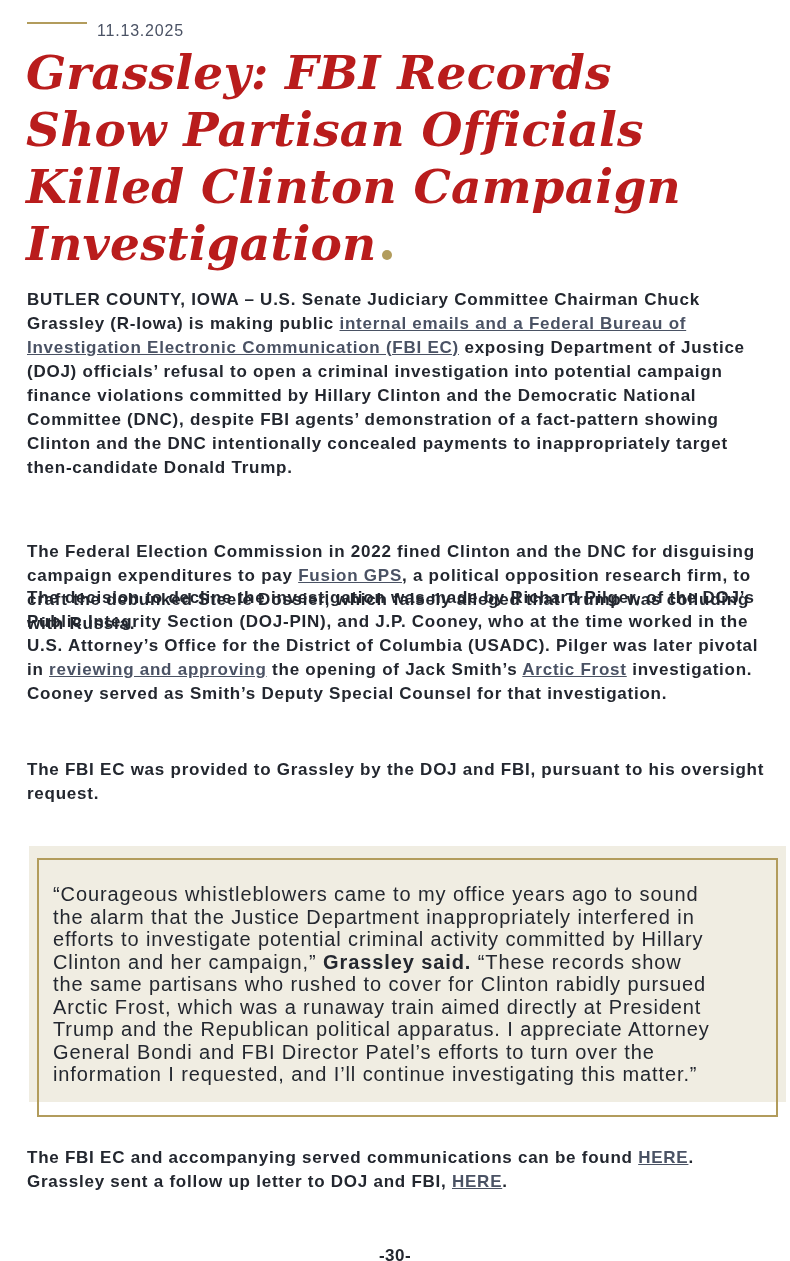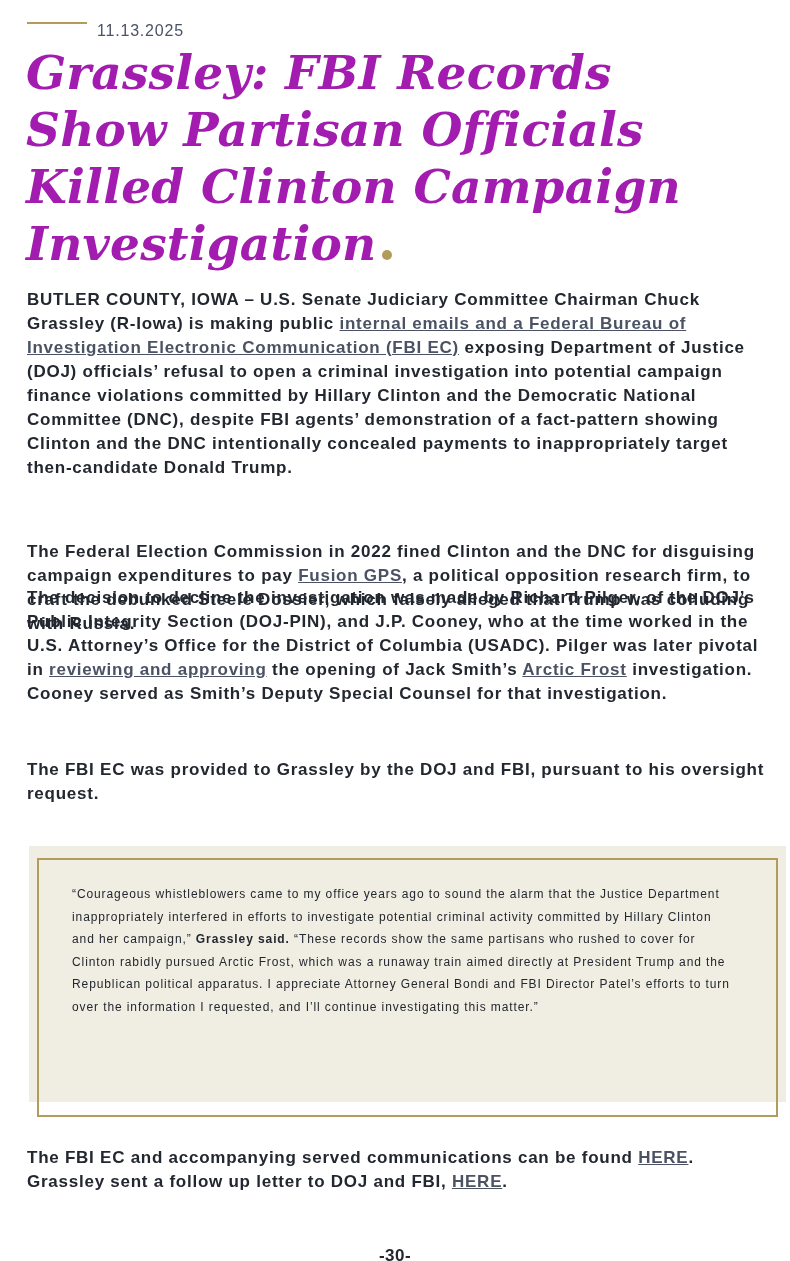--- a/index.html
+++ b/index.html
@@ -3,32 +3,32 @@
 <meta charset="utf-8">
 <style>
   html, body { margin: 0; padding: 0; background: #ffffff; }
   body { width: 790px; height: 1261px; position: relative; overflow: hidden;
          font-family: "Liberation Sans", sans-serif; color: #23272f; }
   .meta { position: absolute; left: 27px; top: 22px; height: 20px; display: flex; align-items: flex-start; }
   .meta .rule { width: 60px; height: 2px; background: #b29c5c; margin-right: 10px; }
   .meta .date { font-size: 16px; letter-spacing: 0.8px; color: #4a5264; }
   h1 { position: absolute; left: 26px; top: 44px; width: 740px; margin: 0;
        font-family: "DejaVu Serif", serif; font-style: italic; font-weight: bold;
-       font-size: 47px; line-height: 57px; color: #a21caf; letter-spacing: 0.2px; }
+       font-size: 47px; line-height: 57px; color: #b91c1c; letter-spacing: 0.2px; }
   h1 .dot { display: inline-block; width: 10px; height: 10px; border-radius: 50%;
             background: #b29c5c; margin-left: 6px; vertical-align: baseline; }
   .body { position: absolute; left: 27px; width: 740px; font-weight: bold; }
   p { margin: 0; font-size: 17px; line-height: 24px; letter-spacing: 0.75px; color: #23272f; }
   a { color: #4a5264; text-decoration: underline; }
   .p1 { top: 288px; } .p2 { top: 500px; margin-top: 40px; } .p3 { top: 586px; } .p4 { top: 758px; }
   .quote-bg { position: absolute; left: 29px; top: 846px; width: 757px; height: 256px; background: #f0ede2; }
   .quote-box { position: absolute; left: 37px; top: 858px; width: 737px; height: 255px;
                border: 2px solid #b29c5c; }
-  .quote-text { position: absolute; left: 72px; top: 883px; width: 660px;
-                font-size: 12px; line-height: 22.5px; letter-spacing: 0.9px; color: #23272f; }
+  .quote-text { position: absolute; left: 53px; top: 883px; width: 660px;
+                font-size: 20px; line-height: 22.5px; letter-spacing: 0.9px; color: #23272f; }
   .p5 { top: 1146px; }
   .end { position: absolute; left: 0; top: 1216px; width: 790px; text-align: center;
          font-size: 17px; font-weight: bold; letter-spacing: 0.5px; margin-top: 30px; }
 </style>
 </head>
 <body>
 
 <div class="meta">
   <span class="rule"></span>
   <span class="date">11.13.2025</span>

